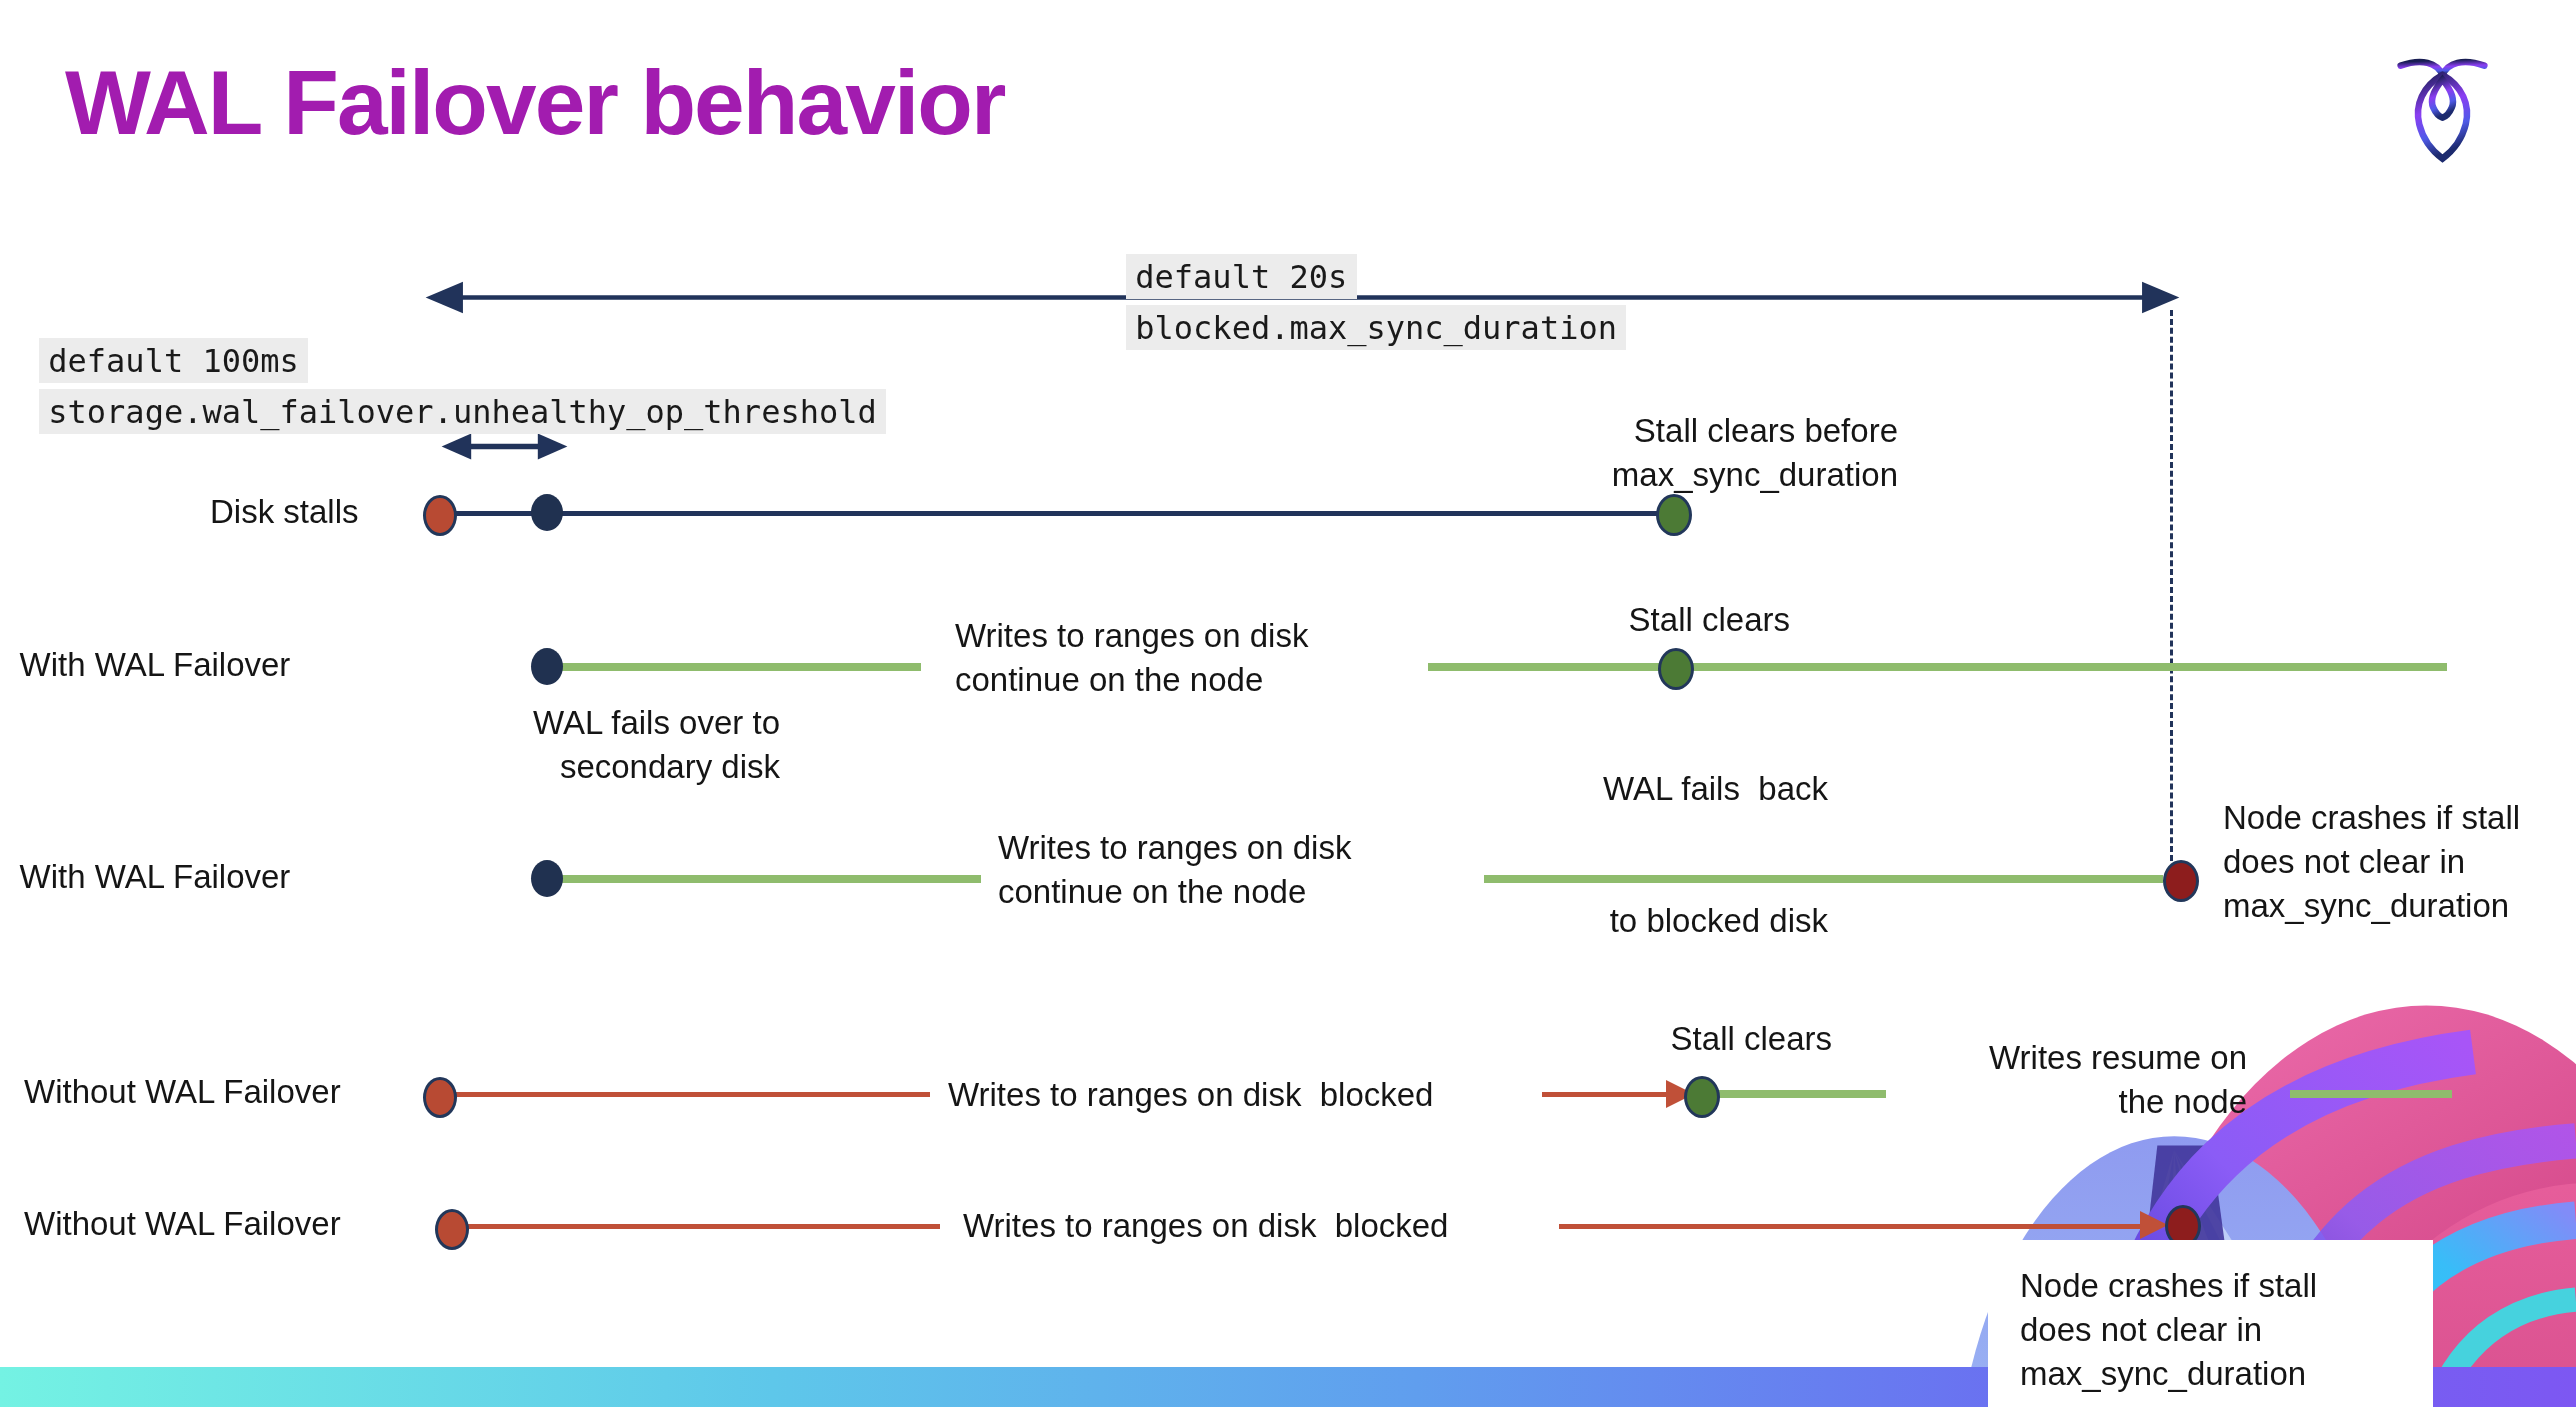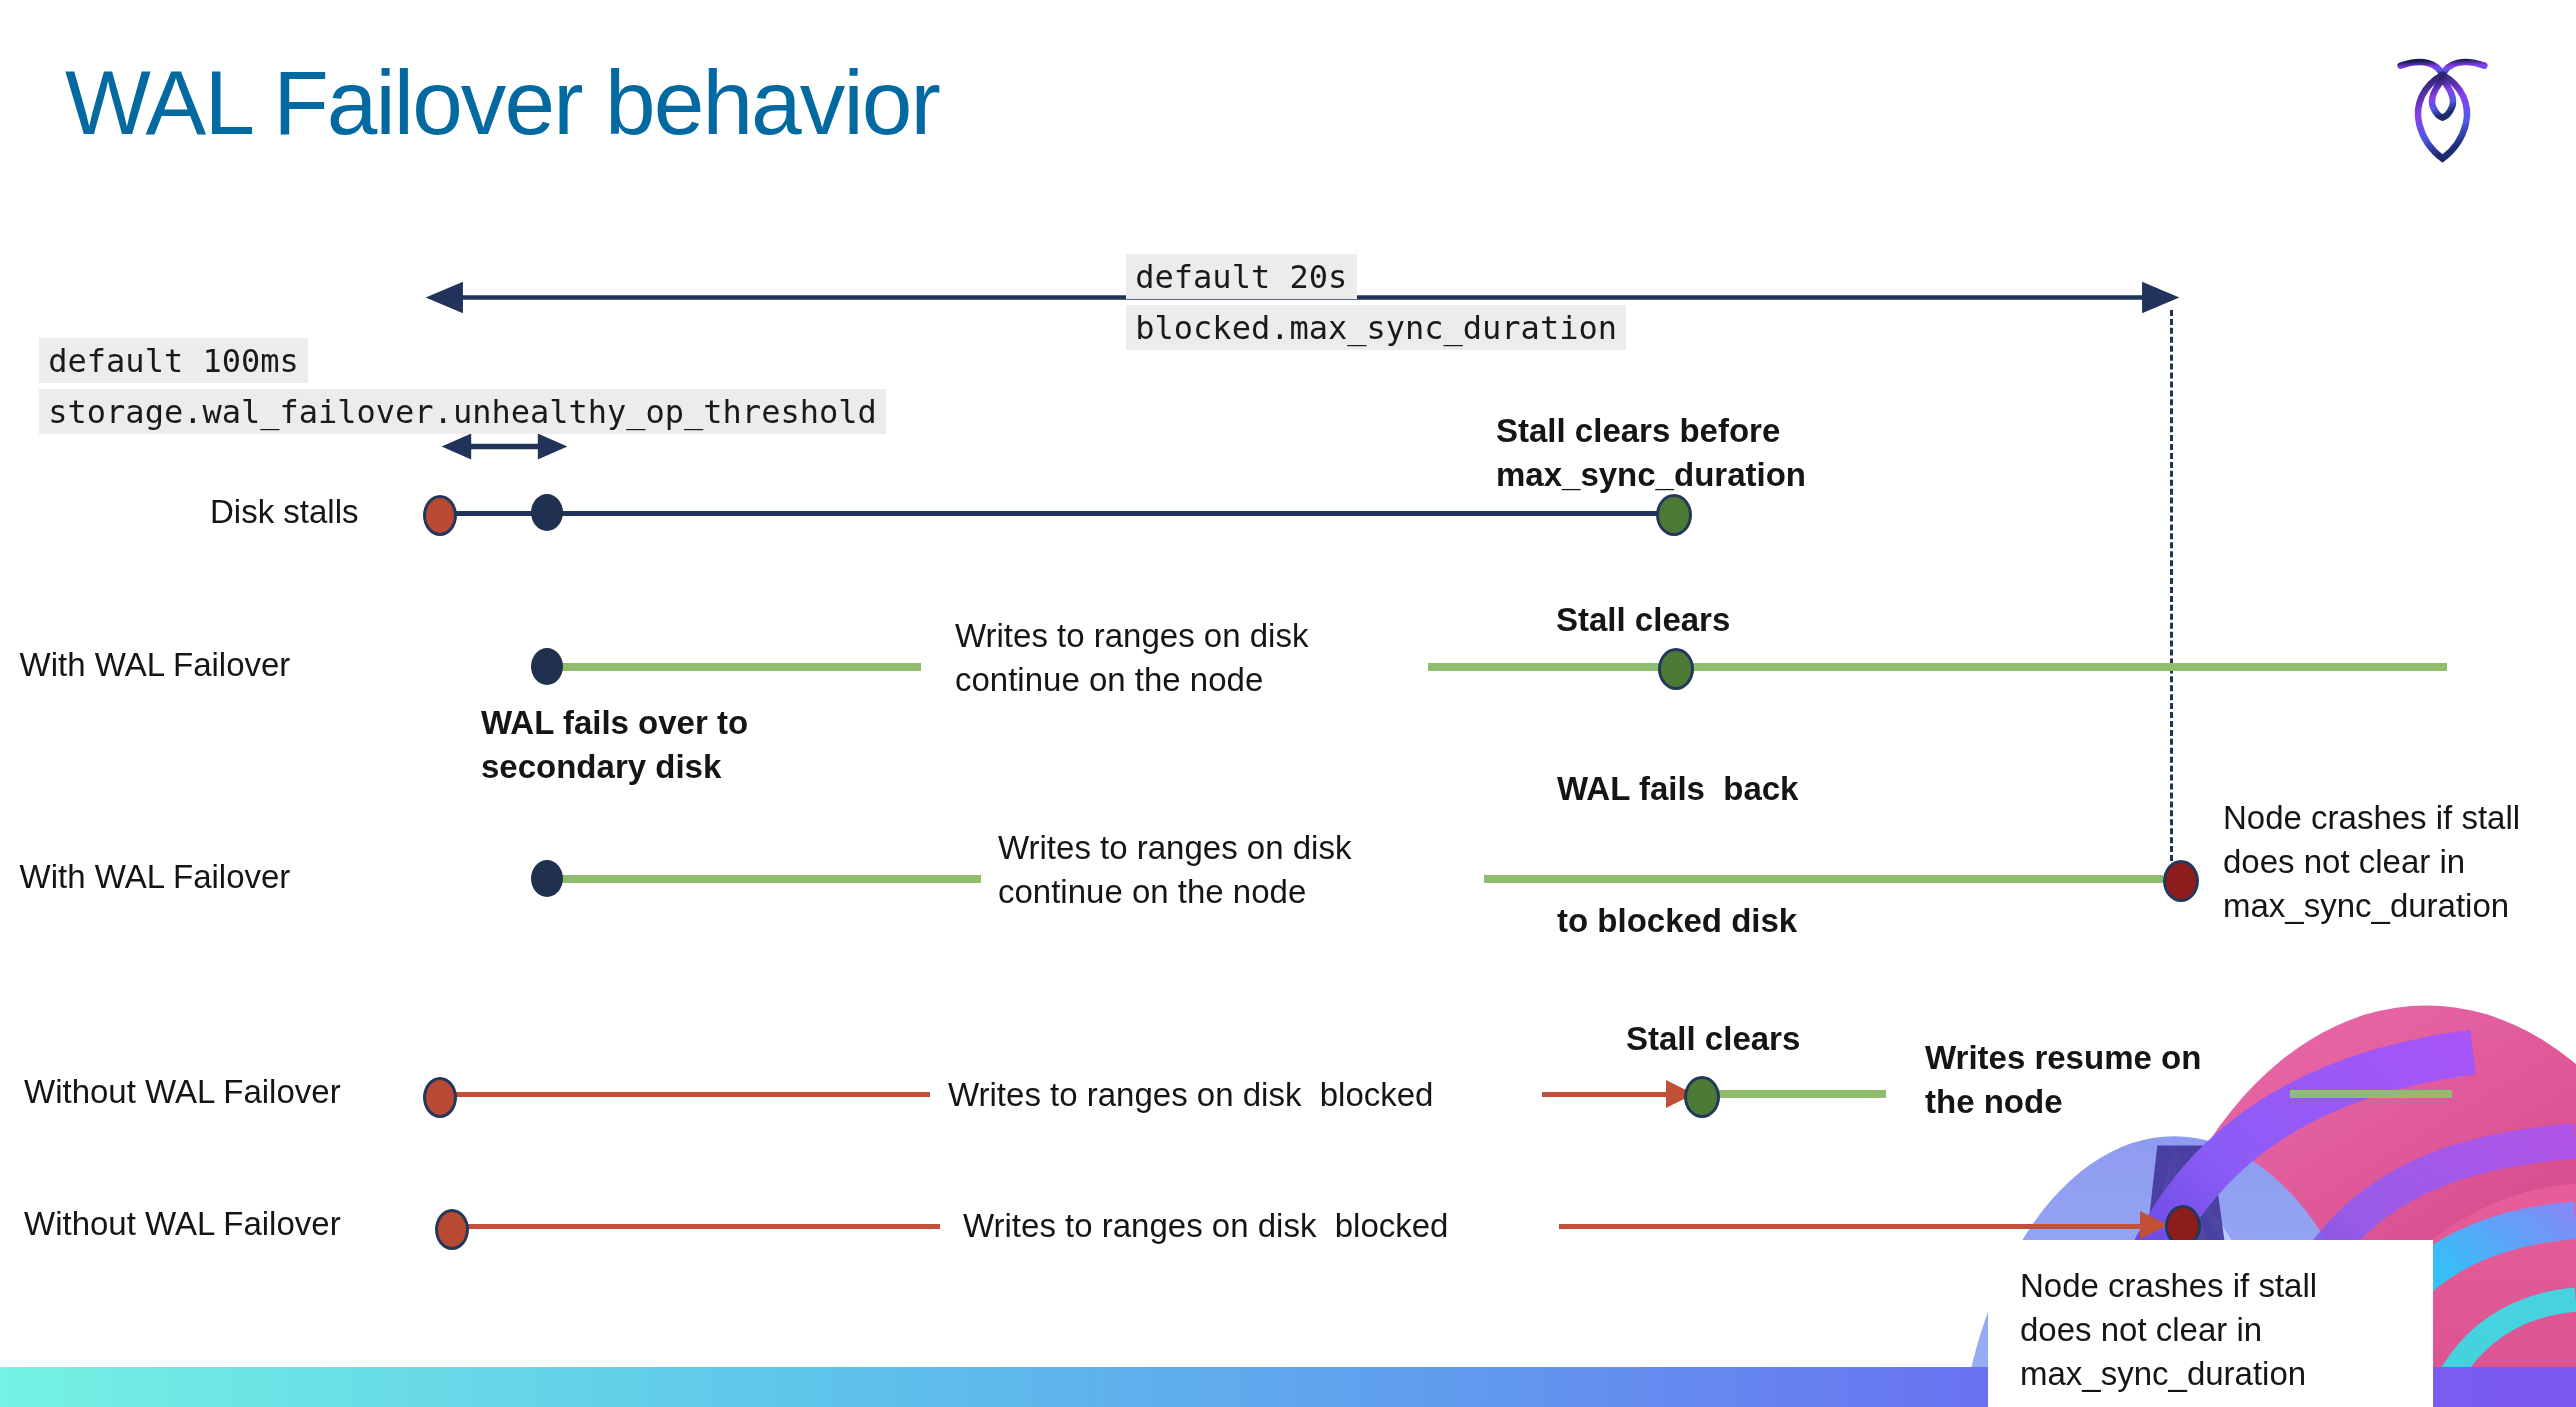--- a/index.html
+++ b/index.html
@@ -1,22 +1,22 @@
 <!DOCTYPE html>
 <html style="font-size:15px"><head>
 <meta charset="utf-8">
 <style>
   html,body{margin:0;padding:0;background:#ffffff;}
   .canvas{position:relative;width:2576px;height:1408px;background:#fff;overflow:hidden;
           font-family:"Liberation Sans",sans-serif;color:#111;}
   .abs{position:absolute;}
-  .title{font-size:91px;font-weight:400;letter-spacing:-1.9px;color:#0369a1;white-space:nowrap;text-align:right;}
+  .title{font-size:91px;font-weight:700;letter-spacing:-1.9px;color:#a21caf;white-space:nowrap;text-align:right;}
   .rowlabel{font-size:33px;color:#151515;white-space:nowrap;z-index:4;}
   .note{font-size:33px;color:#151515;line-height:44px;z-index:4;}
-  .center{text-align:left;font-weight:bold;}
+  .center{text-align:right;}
   .pre{white-space:pre;}
   .codeblock{display:flex;flex-direction:column;gap:5.6px;z-index:5;}
   .code{font-family:"DejaVu Sans Mono",monospace;font-size:32px;color:#1a1a1a;
         background:#ececec;padding:3.7px 9.3px;width:fit-content;white-space:pre;}
   .hline{height:4.7px;background:#21335a;z-index:2;}
   .gline{height:8.4px;background:#8fbc6d;z-index:3;}
   .rline{height:4.7px;background:#c05038;z-index:2;}
   .dot{border-radius:50%;z-index:4;}
   .dot.navy{background:#203150;width:32px;height:37px;}
   .dot.red{background:#b84a33;border:3.7px solid #22375a;width:28px;height:35px;}

